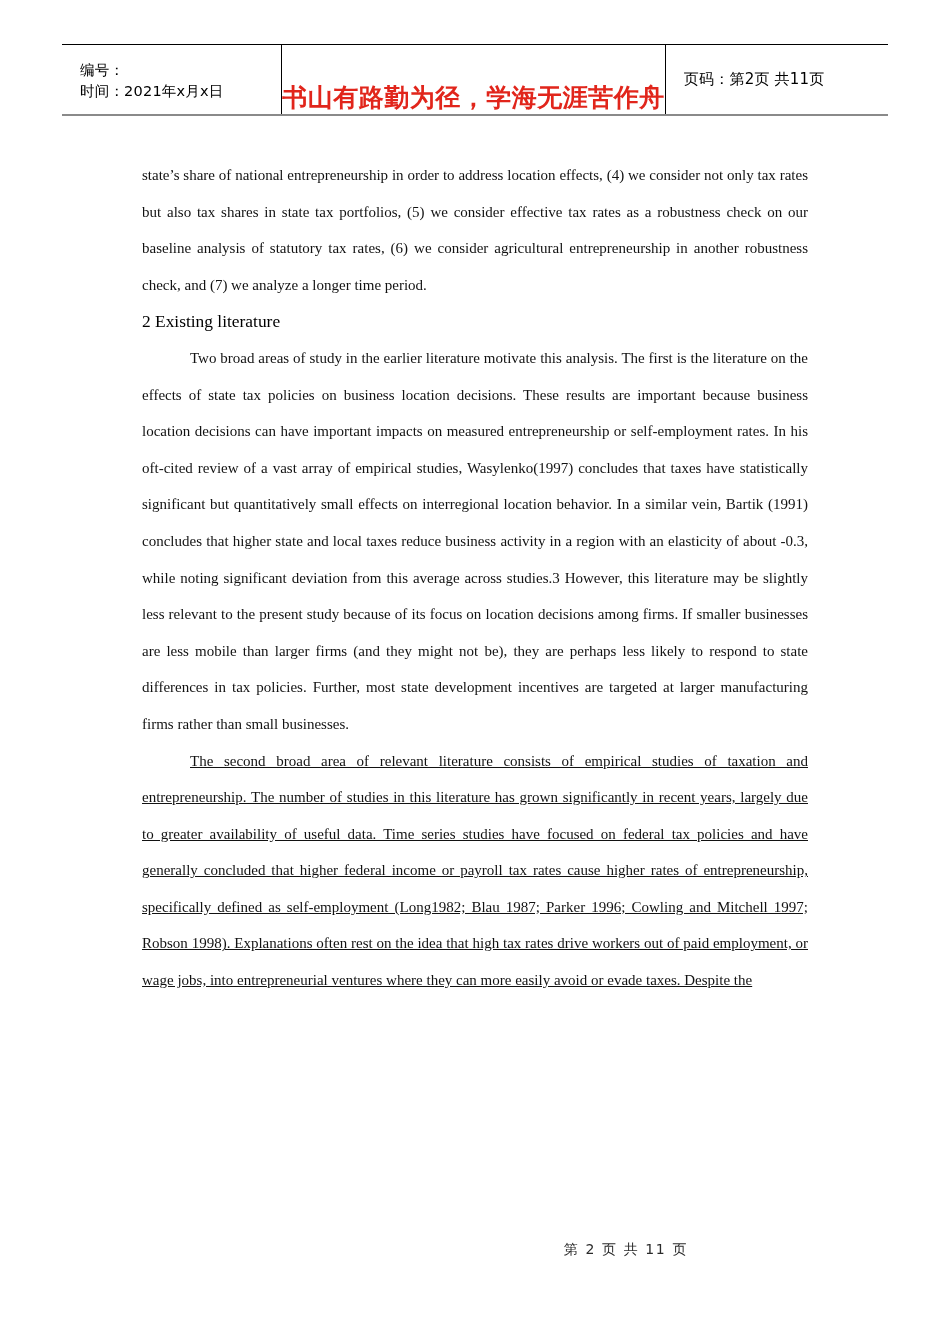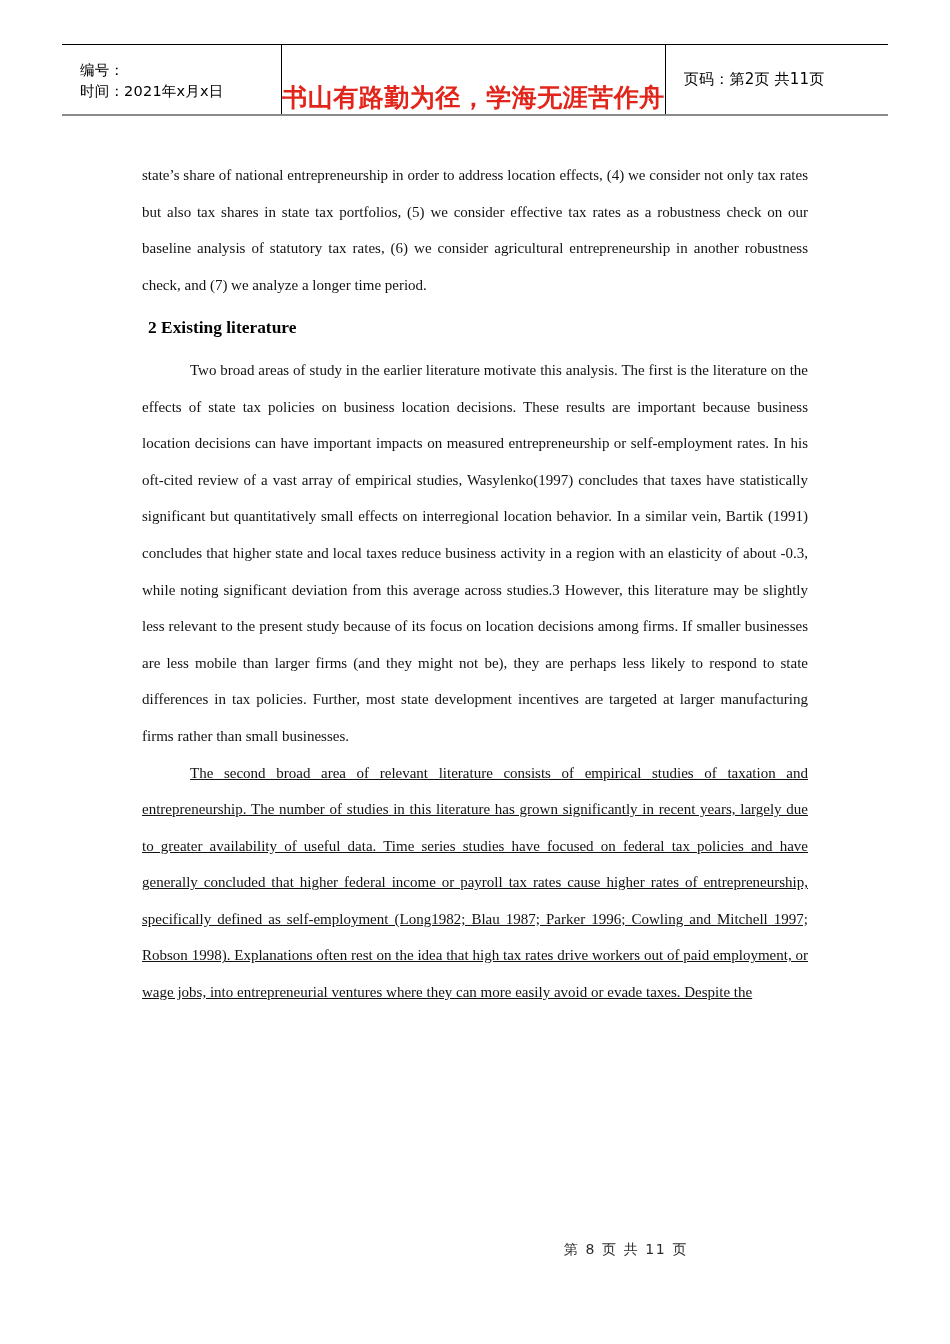--- a/index.html
+++ b/index.html
@@ -110,22 +110,22 @@
   }
   .para.last-flow {
     text-align: justify;
     text-decoration: underline;
   }
 
   .section-heading {
     font-family: "Liberation Serif", "DejaVu Serif", serif;
     font-size: 17.4px;
     line-height: 36.6px;
-    font-weight: 700;
-    margin: 6px;
+    font-weight: 400;
+    margin: 0;
     color: #000000;
   }
 
   
   .footer {
     position: absolute;
     left: 142px;
     top: 1240px;
     width: 666px;
     text-align: right;
@@ -168,16 +168,16 @@
 
     <h2 class="section-heading">2 Existing literature</h2>
 
     <p class="para indent">Two broad areas of study in the earlier literature motivate this analysis. The first is the literature on the effects of state tax policies on business location decisions. These results are important because business location decisions can have important impacts on measured entrepreneurship or self-employment rates. In his oft-cited review of a vast array of empirical studies, Wasylenko(1997) concludes that taxes have statistically significant but quantitatively small effects on interregional location behavior. In a similar vein, Bartik (1991) concludes that higher state and local taxes reduce business activity in a region with an elasticity of about -0.3, while noting significant deviation from this average across studies.3 However, this literature may be slightly less relevant to the present study because of its focus on location decisions among firms. If smaller businesses are less mobile than larger firms (and they might not be), they are perhaps less likely to respond to state differences in tax policies. Further, most state development incentives are targeted at larger manufacturing firms rather than small businesses.</p>
 
     <p class="para indent last-flow">The second broad area of relevant literature consists of empirical studies of taxation and entrepreneurship. The number of studies in this literature has grown significantly in recent years, largely due to greater availability of useful data. Time series studies have focused on federal tax policies and have generally concluded that higher federal income or payroll tax rates cause higher rates of entrepreneurship, specifically defined as self-employment (Long1982; Blau 1987; Parker 1996; Cowling and Mitchell 1997; Robson 1998). Explanations often rest on the idea that high tax rates drive workers out of paid employment, or wage jobs, into entrepreneurial ventures where they can more easily avoid or evade taxes. Despite the</p>
 
   </div>
 
   <div class="footer">
-    <span class="footer-text">第 8 页 共 11 页</span>
+    <span class="footer-text">第 2 页 共 11 页</span>
   </div>
 
 </div>
 
 </body></html>

